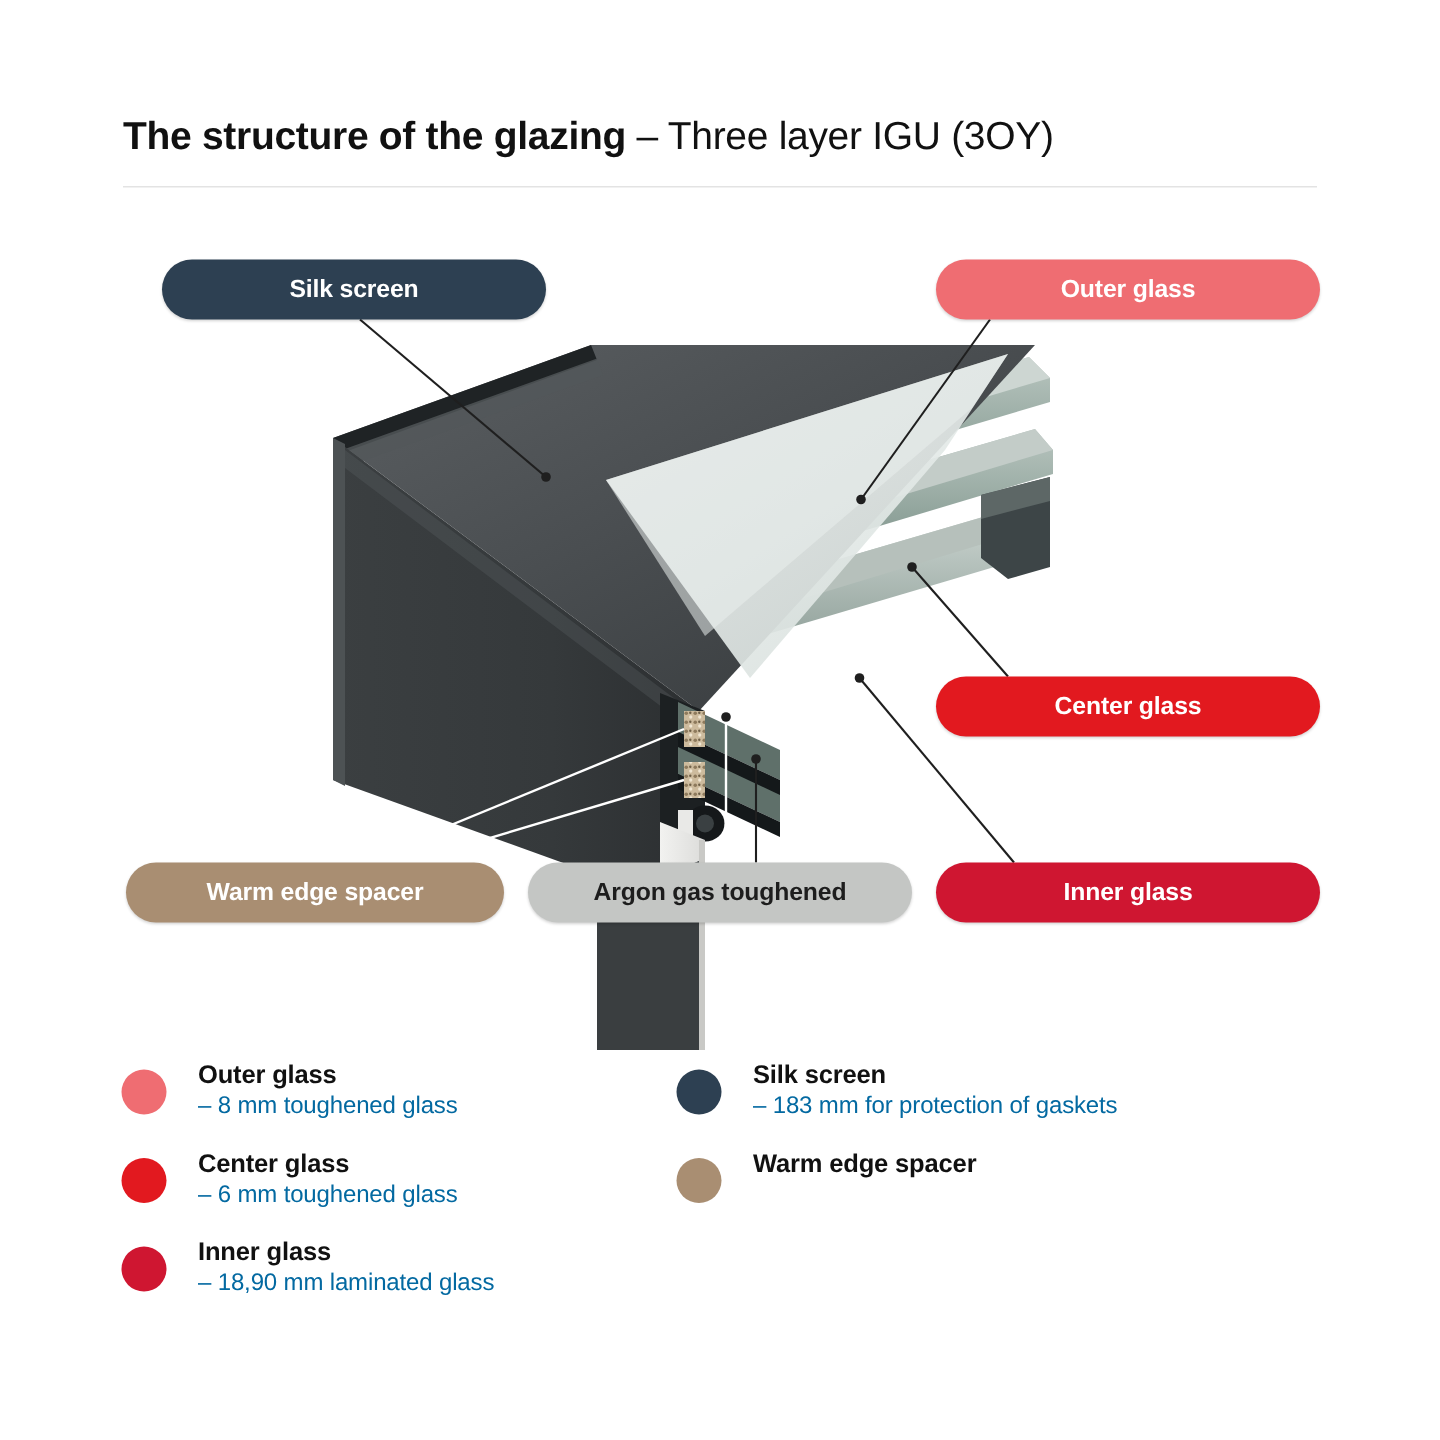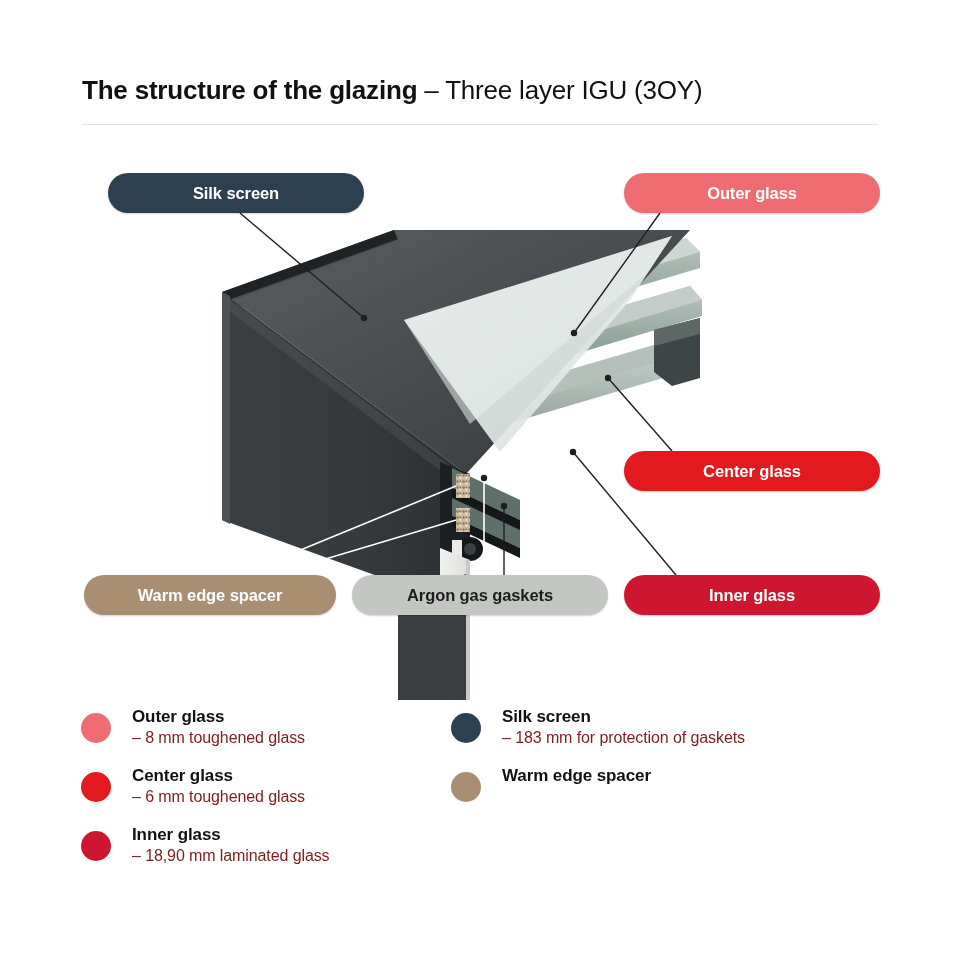--- a/index.html
+++ b/index.html
@@ -61,21 +61,21 @@
   .legend-item{position:relative;height:59px;padding-left:56px;}
   .legend-dot{
     position:absolute;left:5px;top:7px;
     width:30px;height:30px;border-radius:50%;
   }
   .legend-name{
     font-size:17px;font-weight:bold;color:#111111;
     line-height:21px;letter-spacing:-0.1px;
   }
   .legend-desc{
-    font-size:16px;font-weight:normal;color:#7f1d1d;
+    font-size:16px;font-weight:normal;color:#0369a1;
     line-height:21px;letter-spacing:-0.1px;white-space:nowrap;
   }
 </style>
 </head>
 <body>
 
 <div id="page">
 
   <div class="title">
     <span class="strong">The structure of the glazing</span><span class="light"> – Three layer IGU (3OY)</span>
@@ -243,21 +243,21 @@
   <div class="pill" id="pill-center" style="background:#e2191f">
     <span>Center glass</span>
   </div>
   <div class="pill" id="pill-inner" style="background:#cf1631">
     <span>Inner glass</span>
   </div>
   <div class="pill" id="pill-warm" style="background:#a98e72">
     <span>Warm edge spacer</span>
   </div>
   <div class="pill dark-text" id="pill-argon" style="background:#c4c6c4">
-    <span>Argon gas gaskets</span>
+    <span>Argon gas toughened</span>
   </div>
 
   <div class="legend">
 
     <div class="legend-col left">
       <div class="legend-item">
         <span class="legend-dot" style="background:#ef6d72"></span>
         <div class="legend-name">Outer glass</div>
         <div class="legend-desc">– 8 mm toughened glass</div>
       </div>

